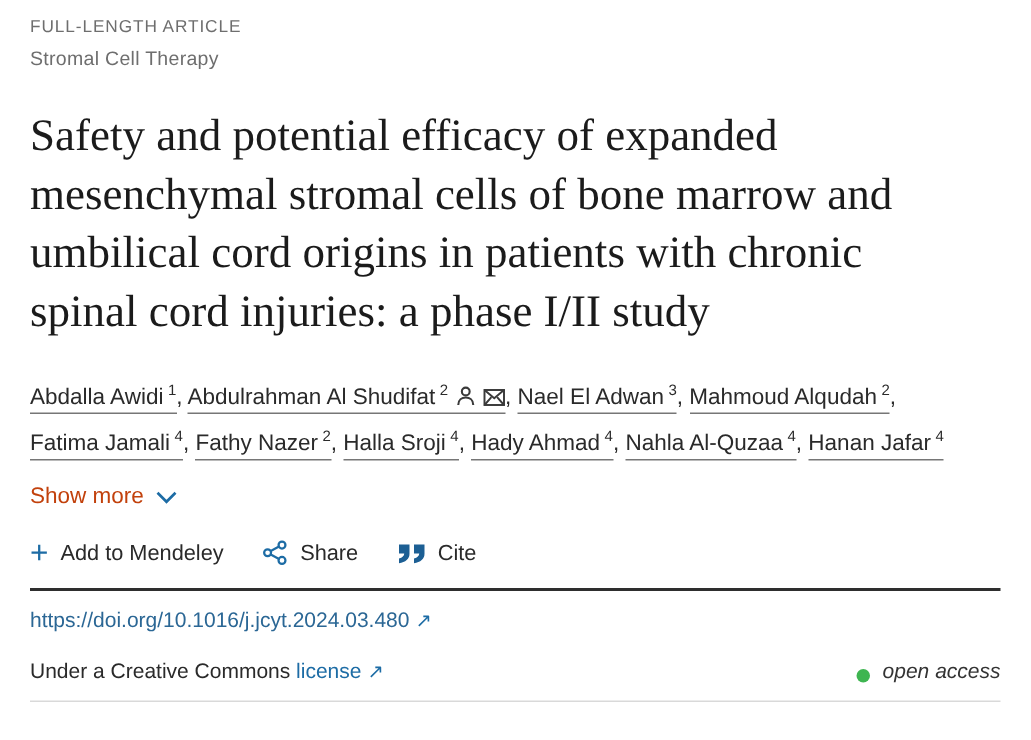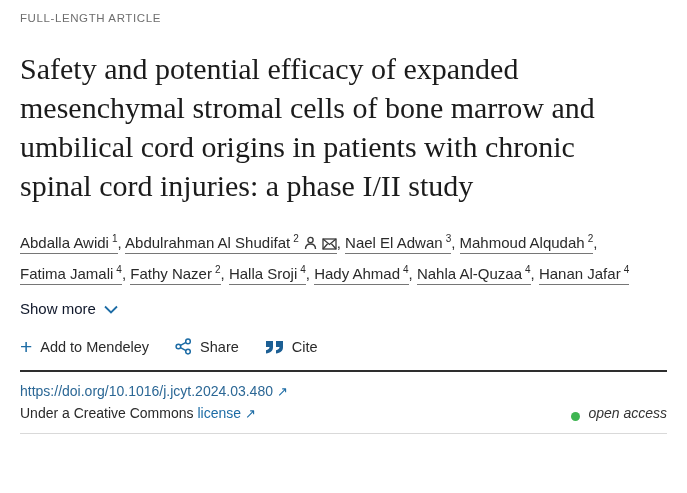--- a/index.html
+++ b/index.html
@@ -44,21 +44,21 @@
     margin-left: 3px;
     color: #2a2a2a;
   }
   .author-icon { display: inline-block; vertical-align: -2px; margin-left: 5px; }
   .author-icon svg { display: block; }
 
   .show-more {
     margin-top: 11px;
     background: none; border: none; cursor: pointer;
     font-family: "Liberation Sans", sans-serif;
-    font-size: 15px; color: #0f172a;
+    font-size: 15px; color: #c2410c;
     display: inline-flex; align-items: center; gap: 8px;
     padding: 0;
   }
   .show-more svg { display: block; margin-top: 2px; }
 
   .toolbar {
     margin-top: 20px;
     display: flex; align-items: center; gap: 26px;
   }
   .toolbar button {
@@ -71,41 +71,42 @@
   .toolbar svg { display: block; }
 
   hr.divider-dark { border: none; border-top: 2px solid #2e2e2e; margin-top: 15px; }
   hr.divider-light { border: none; border-top: 1px solid #d9d9d9; margin-top: 12px; }
 
   .meta-row {
     display: flex; justify-content: space-between; align-items: center;
     font-size: 14px;
   }
   .meta-row.first { margin-top: 11px; }
-  .meta-row.second { margin-top: 6px; gap: 16px; }
+  .meta-row.second { margin-top: 18px; gap: 16px; }
   a { text-decoration: none; cursor: pointer; }
   .doi-link { color: #2b6795; }
   .blue-link { color: #1d6ca5; }
   .ext-arrow { color: #1d6ca5; font-size: 13px; margin-left: 4px; }
   .license-line { color: #2a2a2a; }
   .open-access {
     display: inline-flex; align-items: flex-end; gap: 8px;
     font-style: italic; color: #333333; font-size: 14px;
   }
   .oa-dot {
     width: 9px; height: 9px; border-radius: 50%;
     background: #3eb551; display: inline-block;
   }
 </style>
 </head>
 <body>
 
 <div class="page">
 
   <div class="eyebrow">FULL-LENGTH ARTICLE</div>
+  <div class="section-label">Stromal Cell Therapy</div>
 
   <h1 class="title">Safety and potential efficacy of expanded mesenchymal stromal cells of bone marrow and umbilical cord origins in patients with chronic spinal cord injuries: a phase I/II study</h1>
 
   <div class="authors">
     <span class="author-wrap"><span class="author"><span>Abdalla Awidi</span><sup>1</sup></span></span>
     <span class="author-wrap"><span class="author"><span>Abdulrahman Al Shudifat</span><sup>2</sup><span class="author-icon"><svg width="13" height="14" viewBox="0 0 13 14" fill="none" stroke="#3a3a3a" stroke-width="1.4">
               <circle cx="6.5" cy="4" r="2.6"></circle>
               <path d="M1.5 13 C1.5 9.5 4 8 6.5 8 C9 8 11.5 9.5 11.5 13"></path>
             </svg></span><span class="author-icon"><svg width="15" height="12" viewBox="0 0 15 12" fill="none" stroke="#3a3a3a" stroke-width="1.3">
               <rect x="1" y="1" width="13" height="10"></rect>

